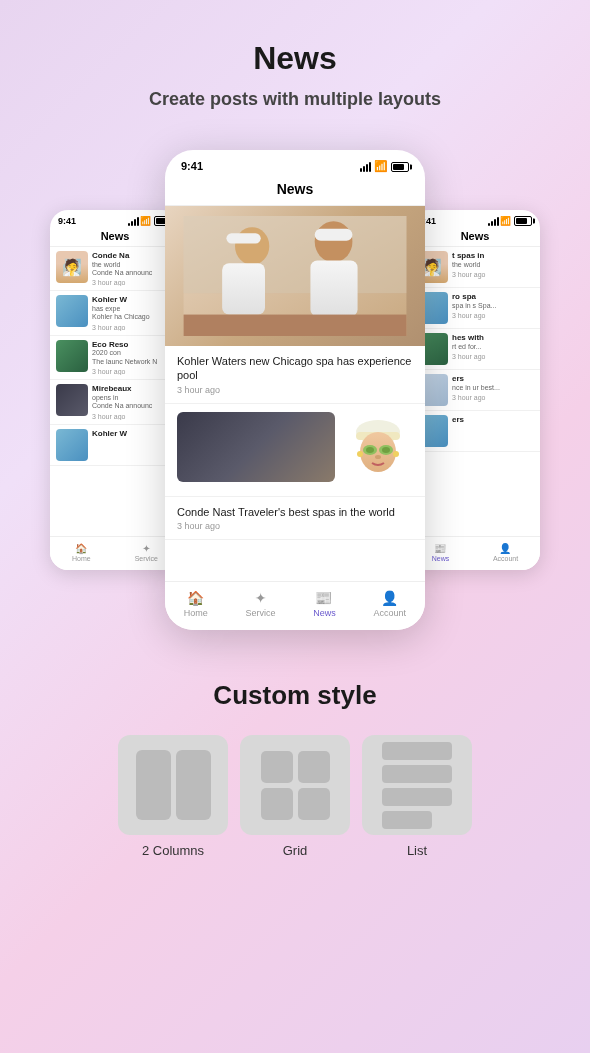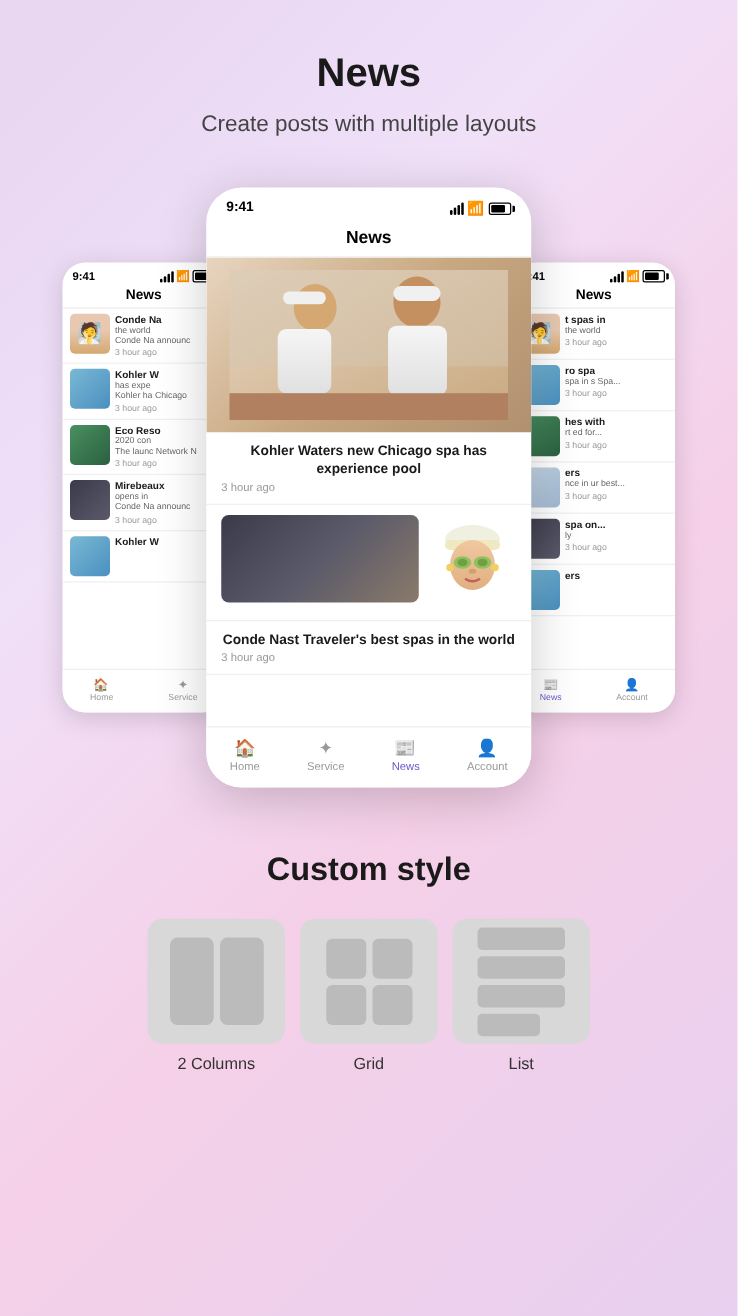--- a/index.html
+++ b/index.html
@@ -20,20 +20,21 @@
       font-weight: 800;
       color: #1a1a1a;
       margin-bottom: 12px;
       text-align: center;
     }
     .page-subtitle {
       font-size: 18px;
       color: #444;
       margin-bottom: 30px;
       text-align: center;
+      font-weight: bold;
     }
 
     
     .phones-wrapper {
       display: flex;
       align-items: center;
       justify-content: center;
       position: relative;
       width: 100%;
       margin-bottom: 40px;
@@ -204,25 +205,24 @@
       justify-content: space-around;
       padding: 10px;
     }
 
     .news-card {
       padding: 8px 12px;
       border-bottom: 1px solid #f0f0f0;
     }
     .news-card-title {
       font-size: 11px;
-      font-weight: 700;
+      font-weight: 400;
       color: #1a1a1a;
       line-height: 1.3;
       margin-bottom: 2px;
-      text-align: center;
     }
     .news-card-time {
       font-size: 9px;
       color: #999;
     }
 
     
     .news-card-2 {
       padding: 8px 12px;
       border-bottom: 1px solid #f0f0f0;
@@ -590,28 +590,20 @@
     </div>
     <div class="mini-news-item">
       <div class="mini-thumb spa2"></div>
       <div class="mini-text">
         <div class="mini-text-title">ers</div>
         <div class="mini-text-sub">nce in ur best...</div>
         <div class="mini-text-time">3 hour ago</div>
       </div>
     </div>
     <div class="mini-news-item">
-      <div class="mini-thumb luxury"></div>
-      <div class="mini-text">
-        <div class="mini-text-title">spa on...</div>
-        <div class="mini-text-sub">ly</div>
-        <div class="mini-text-time">3 hour ago</div>
-      </div>
-    </div>
-    <div class="mini-news-item">
       <div class="mini-thumb pool2"></div>
       <div class="mini-text">
         <div class="mini-text-title">ers</div>
       </div>
     </div>
 
     <div class="mini-nav">
       <div class="mini-nav-item active">
         <span class="mini-nav-icon">📰</span>
         <span>News</span>

